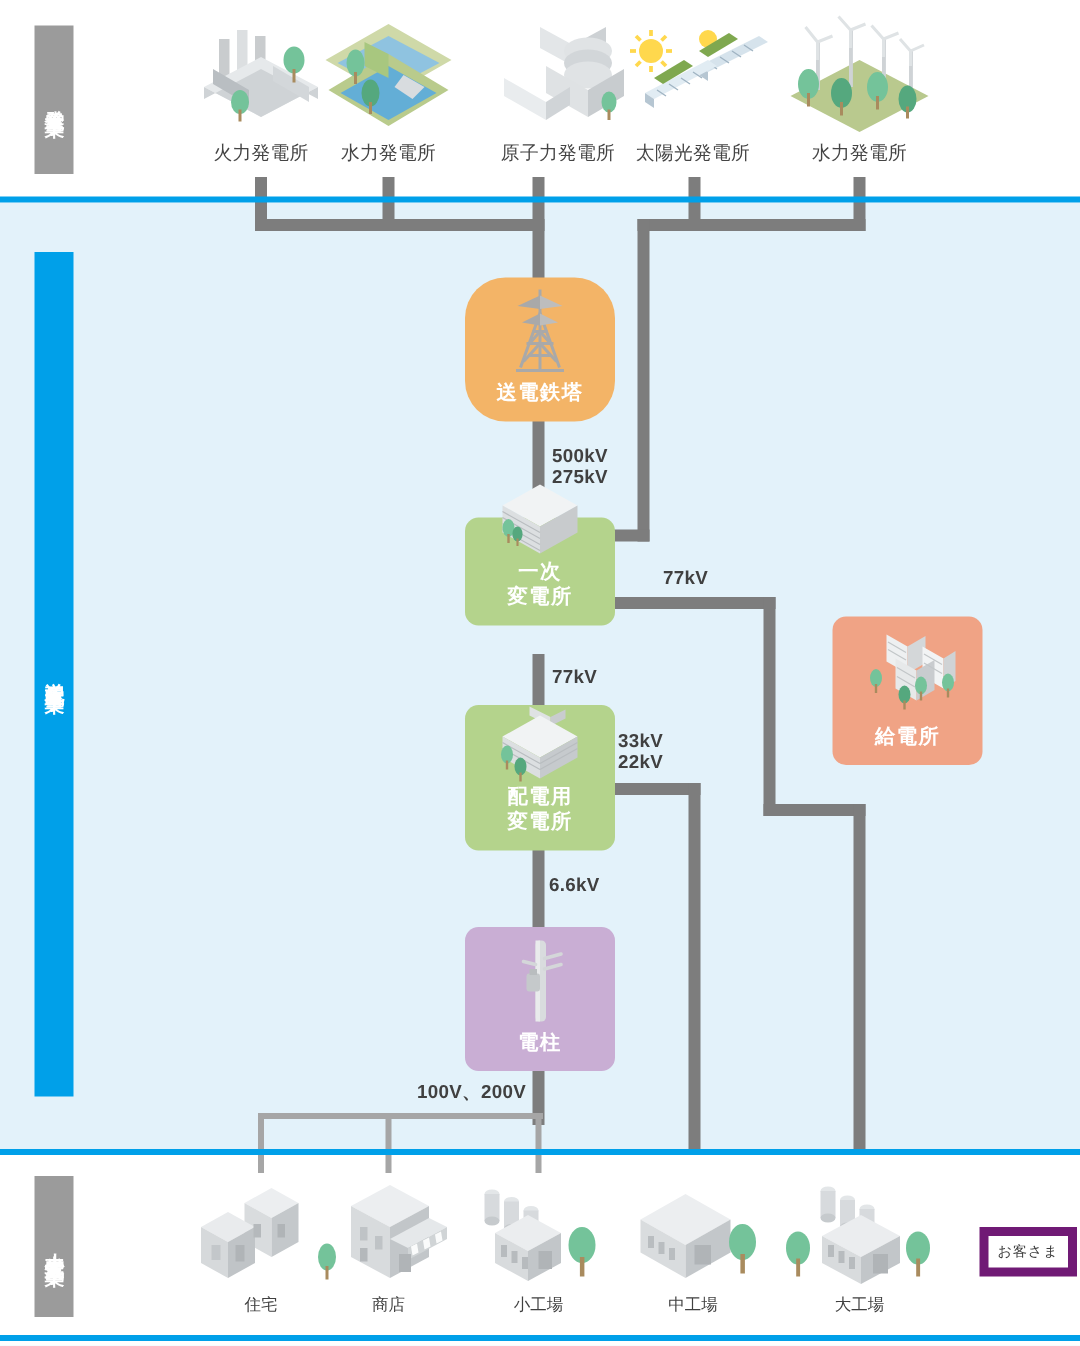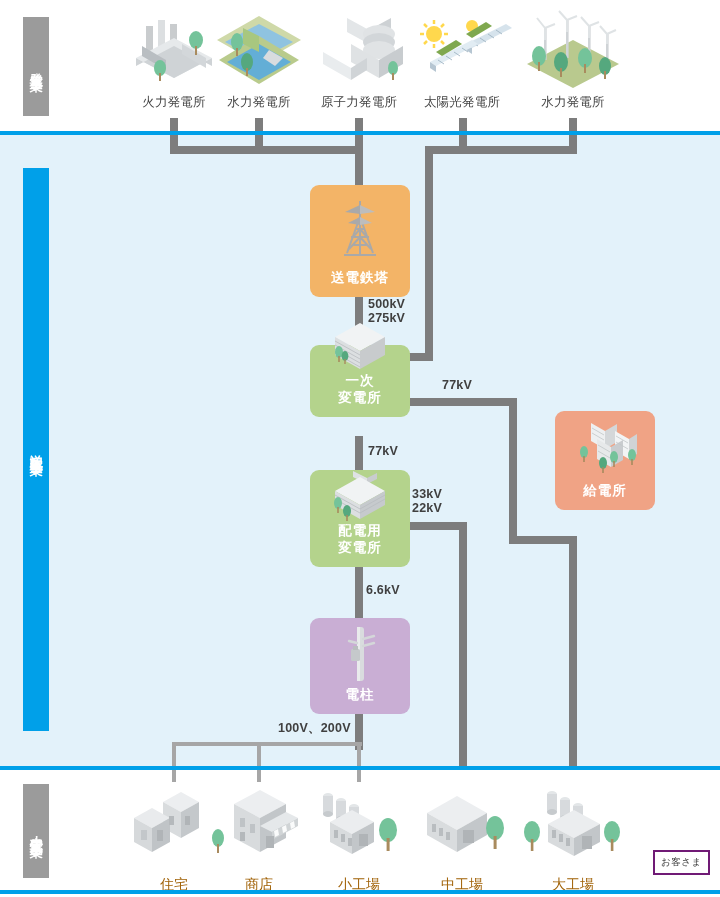--- a/index.html
+++ b/index.html
@@ -54,43 +54,43 @@
     align-items:center;justify-content:flex-end;
     color:#ffffff;font-weight:700;
     font-size:13.5px;line-height:1.25;
     text-align:center;
     padding-bottom:10px;
     box-sizing:border-box;
     z-index:3;
   }
   .node .art{flex:1;display:flex;align-items:center;justify-content:center;width:100%;}
   .node .cap{white-space:pre-line;letter-spacing:1px;}
-  .n-tower{left:310px;top:185px;width:100px;height:112px;background:#f3b467;}
+  .n-tower{left:310px;top:185px;width:100px;height:96px;background:#f3b467;border-radius:27px;}
   .n-prisub{left:310px;top:345px;width:100px;height:72px;background:#b4d38c;}
   .n-dissub{left:310px;top:470px;width:100px;height:97px;background:#b4d38c;justify-content:flex-end;}
   .n-pole{left:310px;top:618px;width:100px;height:96px;background:#c9aed4;}
   .n-supply{left:555px;top:411px;width:100px;height:99px;background:#f0a385;}
 
   
   .volt{
     position:absolute;font-size:12.5px;font-weight:700;color:#404040;
     white-space:pre-line;line-height:1.15;z-index:4;
     letter-spacing:.2px;
   }
 
   
   .con-item{position:absolute;top:786px;width:110px;text-align:center;}
   .con-art{height:76px;position:relative;}
-  .con-cap{font-size:14px;color:#a16207;margin-top:14px;white-space:nowrap;}
+  .con-cap{font-size:11px;color:#404040;margin-top:0;white-space:nowrap;}
 
   .customer-box{
     position:absolute;left:653px;top:818px;
-    border:2px solid #701a75;background:#fff;
+    border:6px solid #701a75;background:#fff;
     font-size:9.5px;color:#3a3a3a;
-    padding:4px 6px;letter-spacing:.5px;margin-top:32px;
+    padding:4px 6px;letter-spacing:.5px;
   }
 </style>
 </head>
 <body>
 
 <div id="stage">
 
   <div class="band band-gen"></div>
   <div class="band band-trans"></div>
   <div class="band band-retail"></div>
@@ -127,21 +127,21 @@
           <ellipse cx="74" cy="30" rx="7" ry="9" fill="#74c39a"></ellipse>
           <rect x="73" y="36" width="2" height="9" fill="#a98b5e"></rect>
           <ellipse cx="38" cy="58" rx="6" ry="8" fill="#74c39a"></ellipse>
           <rect x="37" y="63" width="2" height="8" fill="#a98b5e"></rect>
         </g>
       </svg>
     </div>
     <div class="gen-cap">火力発電所</div>
   </div>
 
-  <div class="gen-item" style="left:307px">
+  <div class="gen-item" style="left:320px">
     <div class="gen-art">
       <svg width="104" height="80" viewBox="0 0 104 80">
         <polygon points="40,8 62,20 62,34 40,22" fill="#e3e6e8"></polygon>
         <polygon points="62,20 84,8 84,22 62,34" fill="#cdd1d4"></polygon>
         <ellipse cx="72" cy="24" rx="16" ry="9" fill="#e0e3e5"></ellipse>
         <ellipse cx="72" cy="32" rx="16" ry="9" fill="#d2d6d9"></ellipse>
         <ellipse cx="72" cy="40" rx="16" ry="9" fill="#e0e3e5"></ellipse>
         <polygon points="44,34 72,50 72,68 44,52" fill="#dfe2e4"></polygon>
         <polygon points="72,50 96,36 96,54 72,68" fill="#c8cccf"></polygon>
         <polygon points="16,42 44,58 44,70 16,54" fill="#e9ecee"></polygon>

